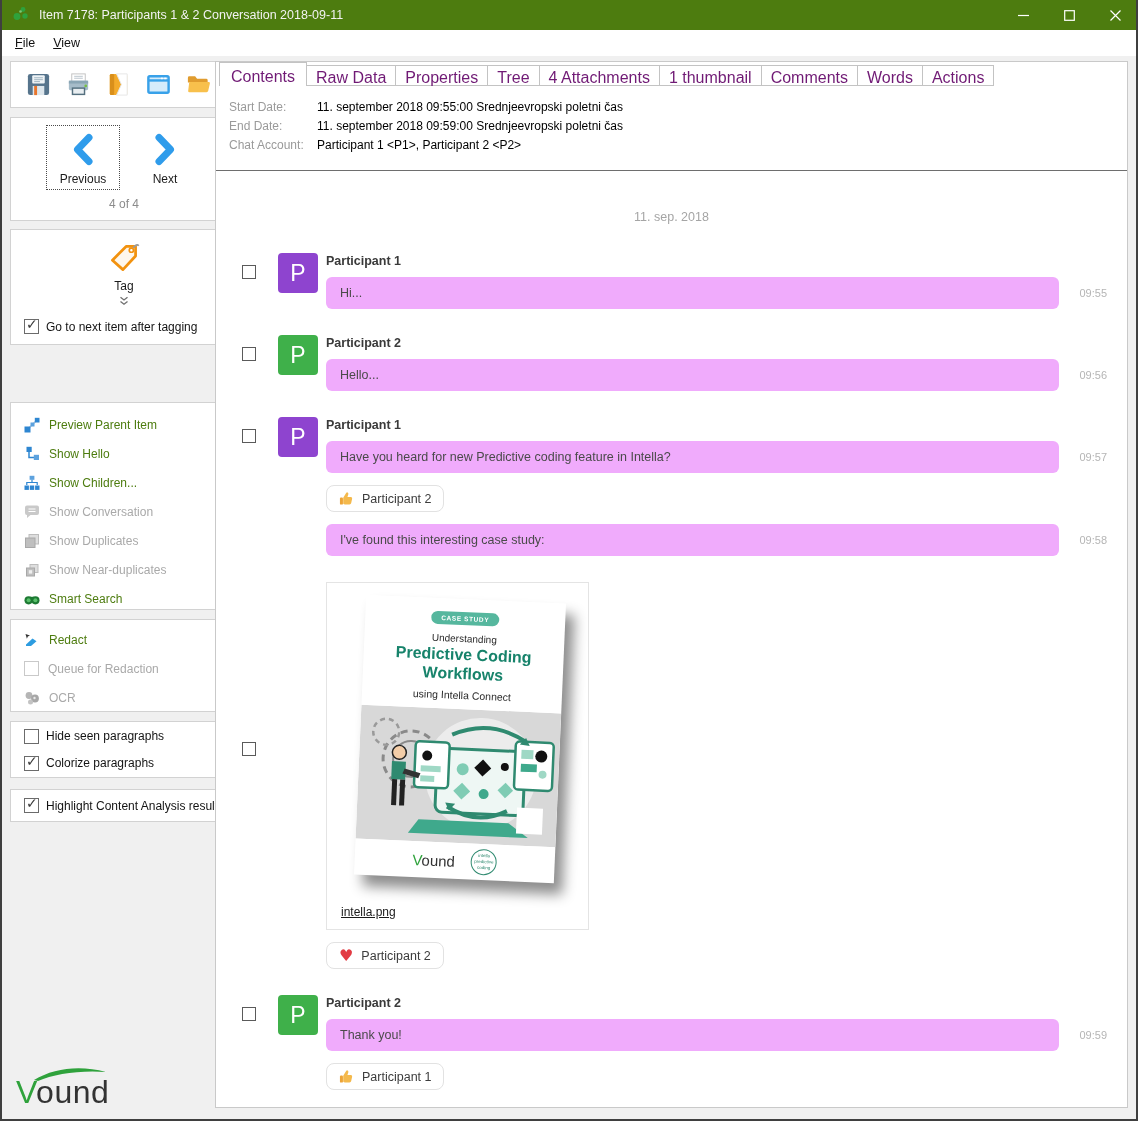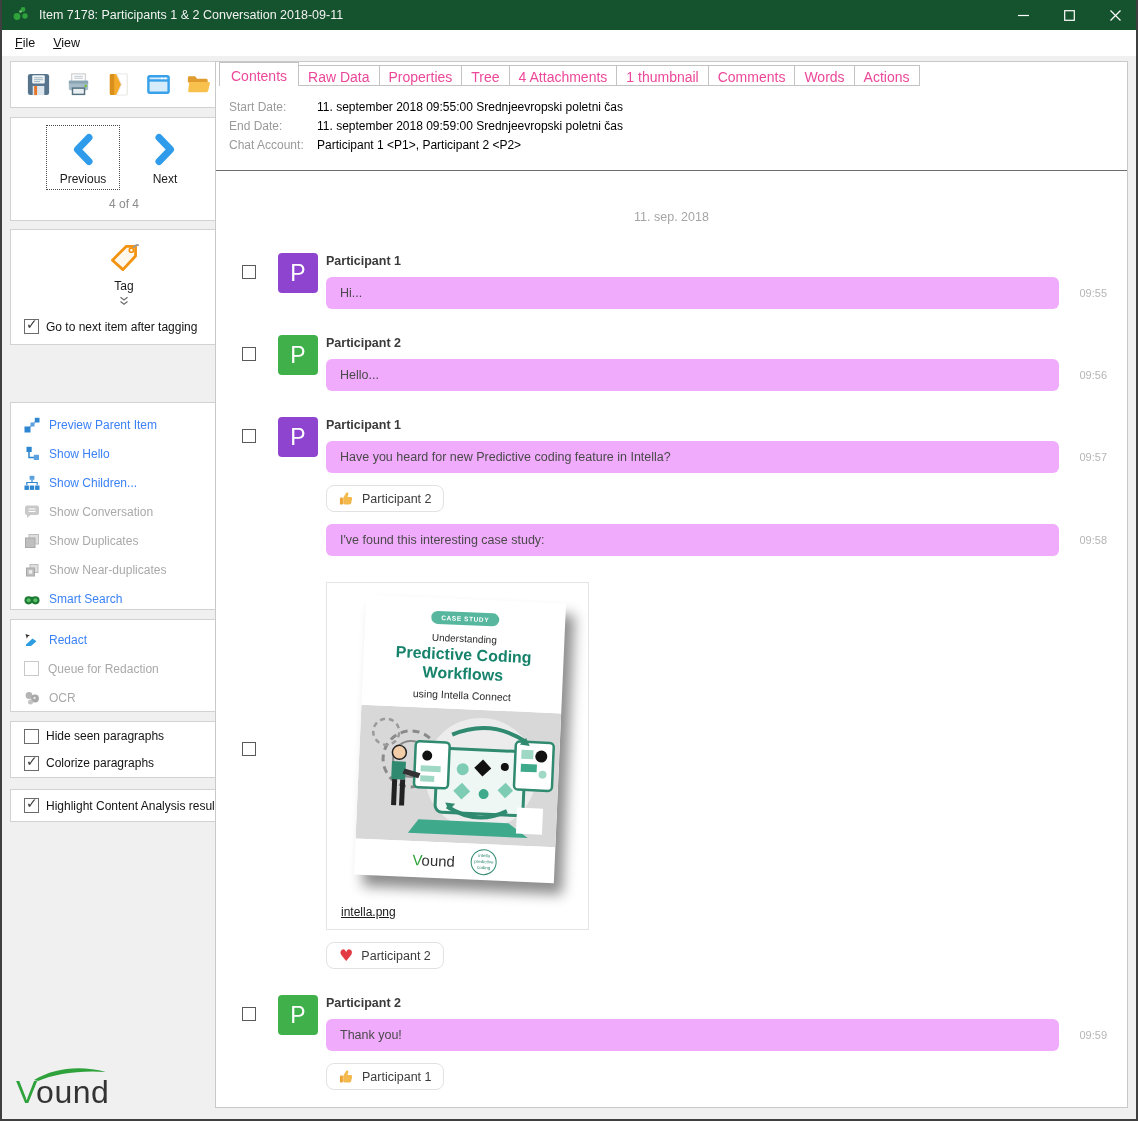--- a/index.html
+++ b/index.html
@@ -1,21 +1,21 @@
 <!DOCTYPE html>
 <html><head>
 <meta charset="utf-8">
 <style>
   html,body{margin:0;padding:0;background:#2b2b2b;}
   *{box-sizing:border-box;}
   .window{position:relative;width:1138px;height:1121px;background:#f0f0f0;
     border:2px solid #3f3f3f;border-top:none;overflow:hidden;
     font-family:"Liberation Sans",sans-serif;}
   
-  .titlebar{position:absolute;left:-2px;top:0;width:1138px;height:30px;background:#14532d;
+  .titlebar{position:absolute;left:-2px;top:0;width:1138px;height:30px;background:#4d7c0f;
     display:flex;align-items:center;color:#f2f2f2;}
   .titlebar .appicon{margin:0 10px 0 12px;}
   .titlebar .ttext{font-size:12.5px;}
   .wcontrols{position:absolute;right:0;top:0;height:30px;display:flex;}
   .wbtn{width:46px;height:30px;display:flex;align-items:center;justify-content:center;}
   
   .menubar{position:absolute;left:-2px;top:30px;width:1138px;height:26px;background:#ffffff;
     display:flex;align-items:center;padding-left:6px;}
   .menu-item{display:inline-block;padding:4px 9px;font-size:12.5px;color:#111;}
   .menu-item::first-letter{text-decoration:underline;}
@@ -30,41 +30,41 @@
   .navbtn.focus{border:1px dotted #4a4a4a;}
   .navbtn .lbl{margin-top:6px;}
   .navpos{text-align:center;font-size:12px;color:#8c8c8c;margin-top:7px;}
   .p-tag{top:229px;height:116px;}
   .tagbtn{display:flex;flex-direction:column;align-items:center;width:78px;margin:7px auto 0;background:none;border:none;padding:0;font-size:12px;color:#1b1b1b;}
   .tagbtn .lbl{margin-top:2px;}
   .crow{display:flex;align-items:center;gap:7px;padding-left:13px;font-size:12px;color:#141414;}
   .p-tag .crow{margin-top:13px;}
   .p-flag{top:356px;height:35px;display:flex;align-items:center;}
   .p-show{top:402px;height:208px;padding-top:7px;}
-  .srow{display:flex;align-items:center;height:29px;padding-left:13px;font-size:12px;color:#3b82f6;gap:9px;}
+  .srow{display:flex;align-items:center;height:29px;padding-left:13px;font-size:12px;color:#4d7c0f;gap:9px;}
   .srow.disabled{color:#a9a9a9;}
   .p-redact{top:619px;height:93px;padding-top:5px;}
   .p-para{top:721px;height:57px;display:flex;flex-direction:column;justify-content:center;gap:12px;}
   .p-hl{top:789px;height:33px;display:flex;align-items:center;}
   
   .cb{width:15px;height:15px;border:1px solid #6b6b6b;background:#fff;display:inline-block;
       position:relative;flex:none;}
   .cb.dis{border-color:#c9c9c9;}
   .cb[data-checked="true"]::after{content:"✓";position:absolute;left:1px;top:-4px;
       font-family:"DejaVu Sans",sans-serif;font-size:14px;font-weight:bold;color:#3c3c3c;}
   
   .vound{position:absolute;left:14px;top:1068px;width:110px;height:46px;}
   .vound svg{position:absolute;left:16px;top:-3px;}
   .vtext{position:absolute;left:0;top:6px;font-size:32px;color:#333;letter-spacing:.5px;}
   .vtext .green{color:#2fa23c;}
   
   .main{position:absolute;left:213px;top:61px;width:913px;height:1047px;background:#fff;
     border:1px solid #c9c9c9;}
   .tabs{position:absolute;left:3px;top:0;height:24px;display:flex;align-items:flex-end;}
-  .tab{border:1px solid #c3c3c3;border-left:none;background:#fff;padding:3px 9px 4px;font-size:14px;color:#ec4899;height:21px;margin-top:44px;}
+  .tab{border:1px solid #c3c3c3;border-left:none;background:#fff;padding:3px 9px 4px;font-size:16px;color:#701a75;height:21px;margin-top:44px;}
   .tab:first-child{border-left:1px solid #c3c3c3;}
   .tab.active{height:24px;padding:5px 11px 6px;border-left:1px solid #c3c3c3;border-bottom:none;position:relative;z-index:2;}
   .meta{position:absolute;left:13px;top:36px;font-size:12px;line-height:19px;color:#9a9a9a;}
   .meta .mrow{display:flex;}
   .meta .ml{width:88px;}
   .meta .mv{color:#000;}
   .chat{position:absolute;left:0;top:108px;right:0;bottom:0;border-top:1px solid #6e6e6e;
     background:#fff;overflow:hidden;}
   .chat-date{text-align:center;font-size:12.5px;color:#a5a5a5;margin-top:39px;}
   .msgs{padding:29px 20px 0 26px;}

